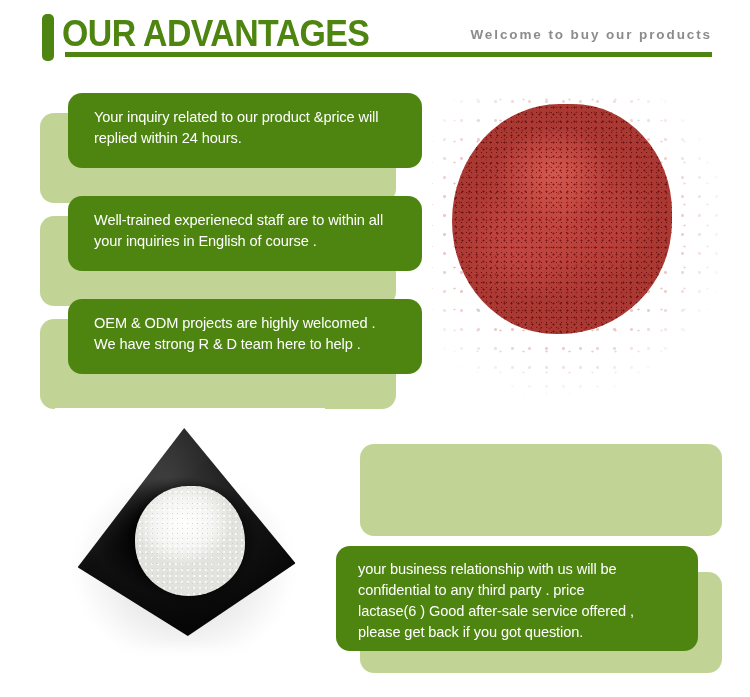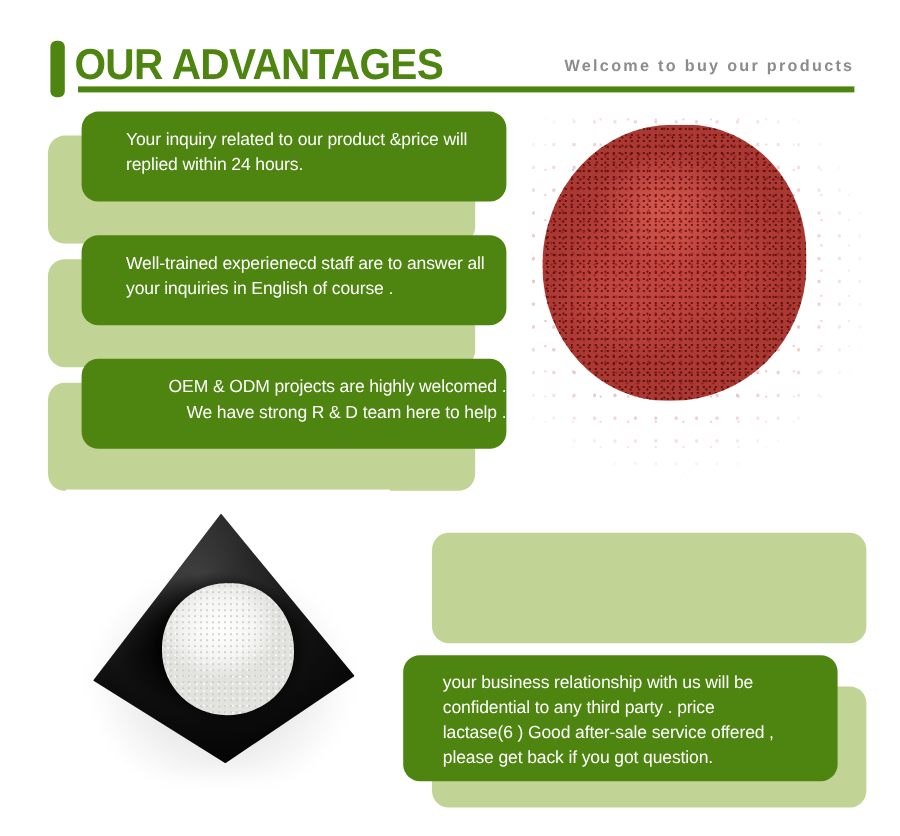--- a/index.html
+++ b/index.html
@@ -15,21 +15,20 @@
     font-family: "Liberation Sans", sans-serif;
     -webkit-font-smoothing: antialiased;
   }
 
   
   #header {
     position: absolute;
     left: 0; top: 0;
     width: 750px;
     height: 78px;
-    margin-top: 20px;
   }
   #title-bar {
     position: absolute;
     left: 42px; top: 14px;
     width: 12px; height: 47px;
     background: #4e8510;
     border-radius: 5px;
   }
   #page-title {
     position: absolute;
@@ -72,33 +71,32 @@
     border-radius: 14px;
     box-sizing: border-box;
     color: #ffffff;
   }
   .bubble-text {
     font-size: 14.6px;
     line-height: 21px;
     color: #ffffff;
     white-space: pre-line;
     letter-spacing: -0.1px;
-    margin-left: 11px;
   }
 
   
   #bubble-1 { left: 40px; top: 93px;  width: 382px; height: 110px; }
   #bubble-1 .bubble-shadow { left: 0;    top: 20px;  width: 356px; height: 90px; }
   #bubble-1 .bubble-main   { left: 28px; top: 0;     width: 354px; height: 75px; padding: 14px 0 0 26px; }
 
   #bubble-2 { left: 40px; top: 196px; width: 382px; height: 110px; }
   #bubble-2 .bubble-shadow { left: 0;    top: 20px;  width: 356px; height: 90px; }
   #bubble-2 .bubble-main   { left: 28px; top: 0;     width: 354px; height: 75px; padding: 14px 0 0 26px; }
 
-  #bubble-3 { left: 40px; top: 299px; width: 382px; height: 110px; text-align: right; }
+  #bubble-3 { left: 40px; top: 299px; width: 382px; height: 110px; }
   #bubble-3 .bubble-shadow { left: 0;    top: 20px;  width: 356px; height: 90px; }
   #bubble-3 .bubble-main   { left: 28px; top: 0;     width: 354px; height: 75px; padding: 14px 0 0 26px; }
 
   
   #bubble-4 { left: 336px; top: 418px; width: 386px; height: 120px; }
   #bubble-4 .bubble-shadow { left: 24px; top: 26px; width: 362px; height: 92px; }
   #bubble-4 .bubble-main   { left: 0;    top: 0;    width: 362px; height: 92px; padding: 13px 0 0 22px; }
 
   #bubble-5 { left: 336px; top: 546px; width: 442px; height: 127px; }
   #bubble-5 .bubble-shadow { left: 24px; top: 26px; width: 362px; height: 101px; }
@@ -220,21 +218,21 @@
   <div class="bubble-shadow"></div>
   <div class="bubble-main">
     <div class="bubble-text">Your inquiry related to our product &amp;price will
 replied within 24 hours.</div>
   </div>
 </div>
 
 <div class="bubble-group" id="bubble-2">
   <div class="bubble-shadow"></div>
   <div class="bubble-main">
-    <div class="bubble-text">Well-trained experienecd staff are to answer all
+    <div class="bubble-text">Well-trained experienecd staff are to within all
 your  inquiries in English of course .</div>
   </div>
 </div>
 
 <div class="bubble-group" id="bubble-3">
   <div class="bubble-shadow"></div>
   <div class="bubble-main">
     <div class="bubble-text">OEM &amp; ODM projects are highly welcomed .
 We have strong R &amp; D team here to help .</div>
   </div>

